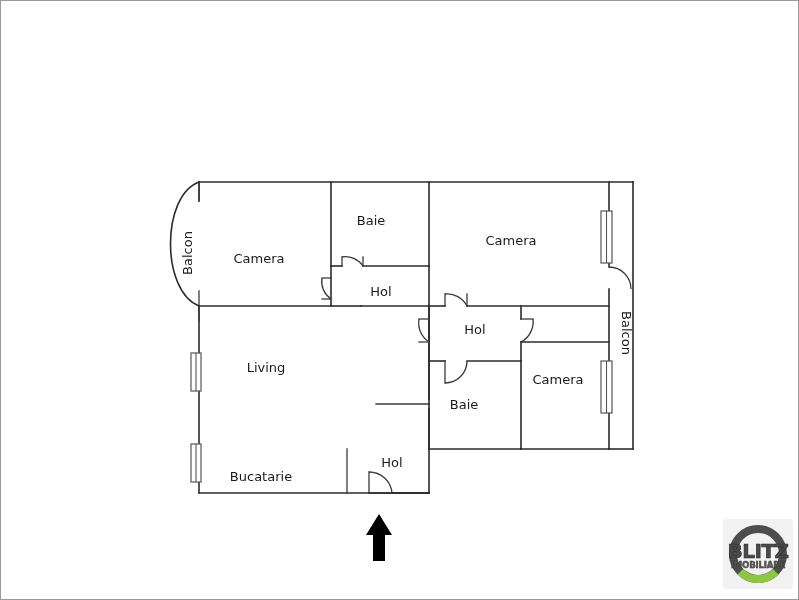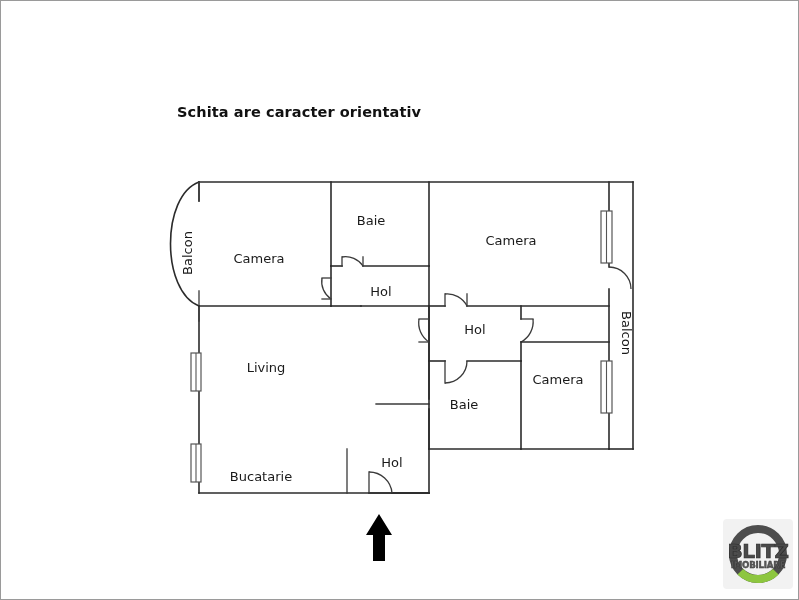--- a/index.html
+++ b/index.html
@@ -97,21 +97,20 @@
     stroke-width: 0.4;
     text-anchor: middle;
     letter-spacing: -0.2px;
   }
 </style>
 </head>
 <body>
 
 <div id="page">
 
-  <div id="plan-title">Schita are caracter orientativ</div>
 
   <svg id="floorplan-svg" viewBox="0 0 799 600">
 
     <path class="wall" d="M198 181 L632 181"></path>
 
     <path class="wall" d="M632 181 L632 448"></path>
 
     <path class="wall" d="M632 448 L608 448"></path>
 
     <path class="wall" d="M198 181 L198 200"></path>

